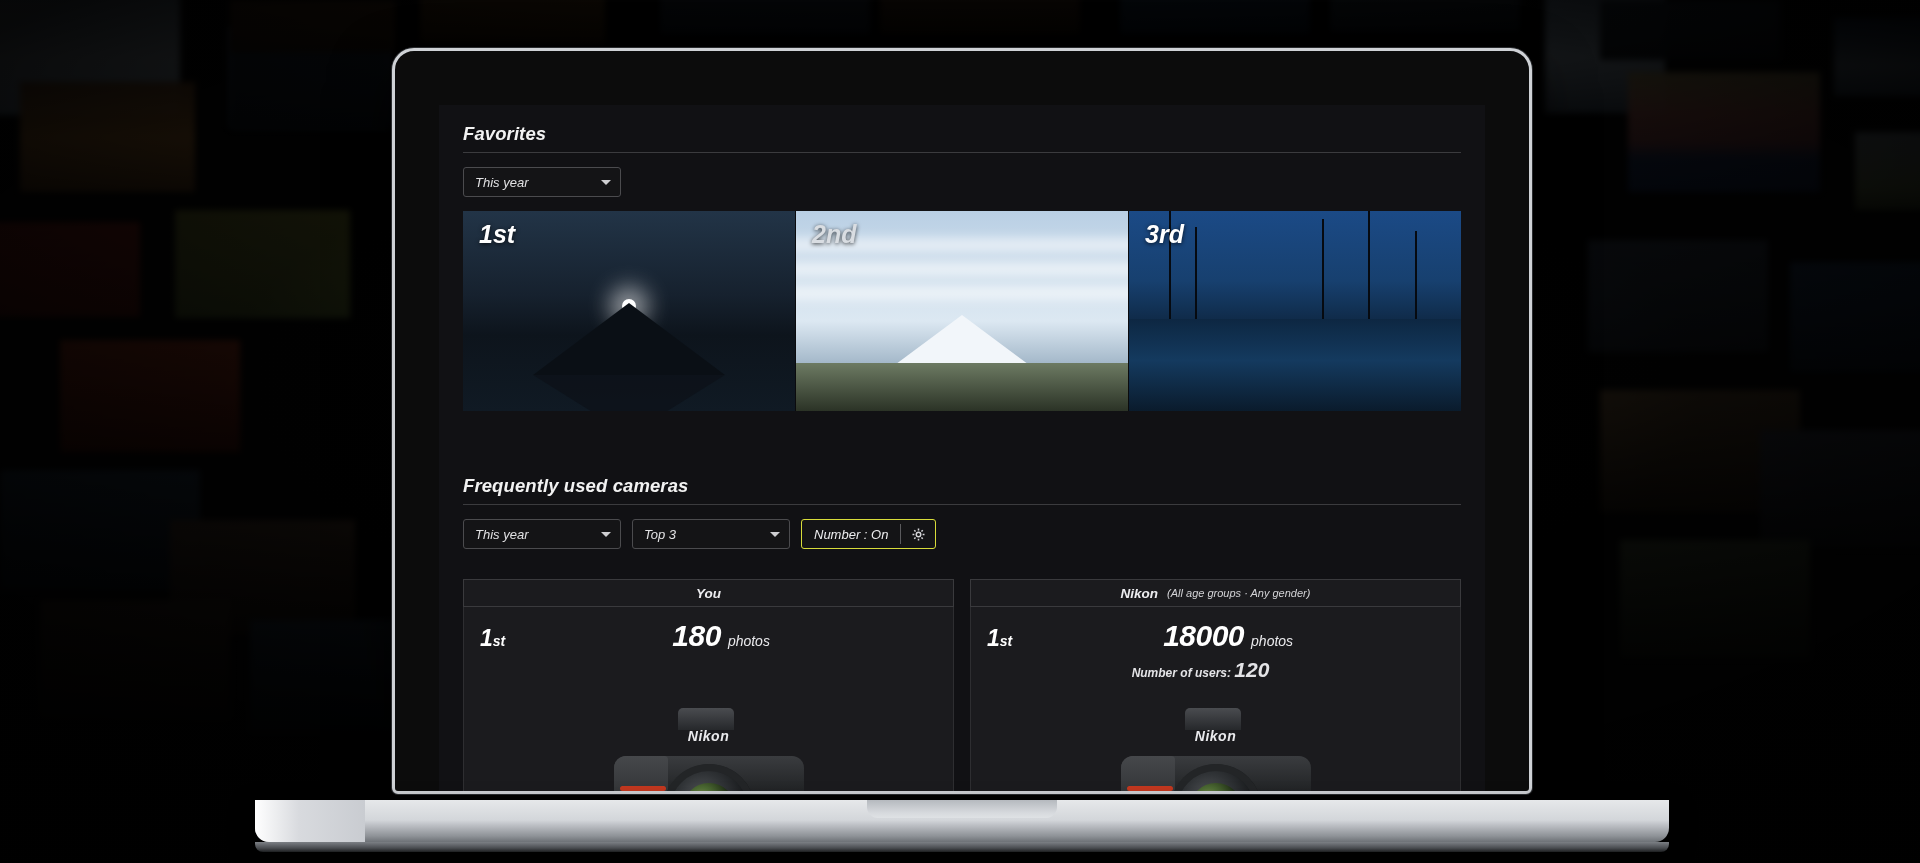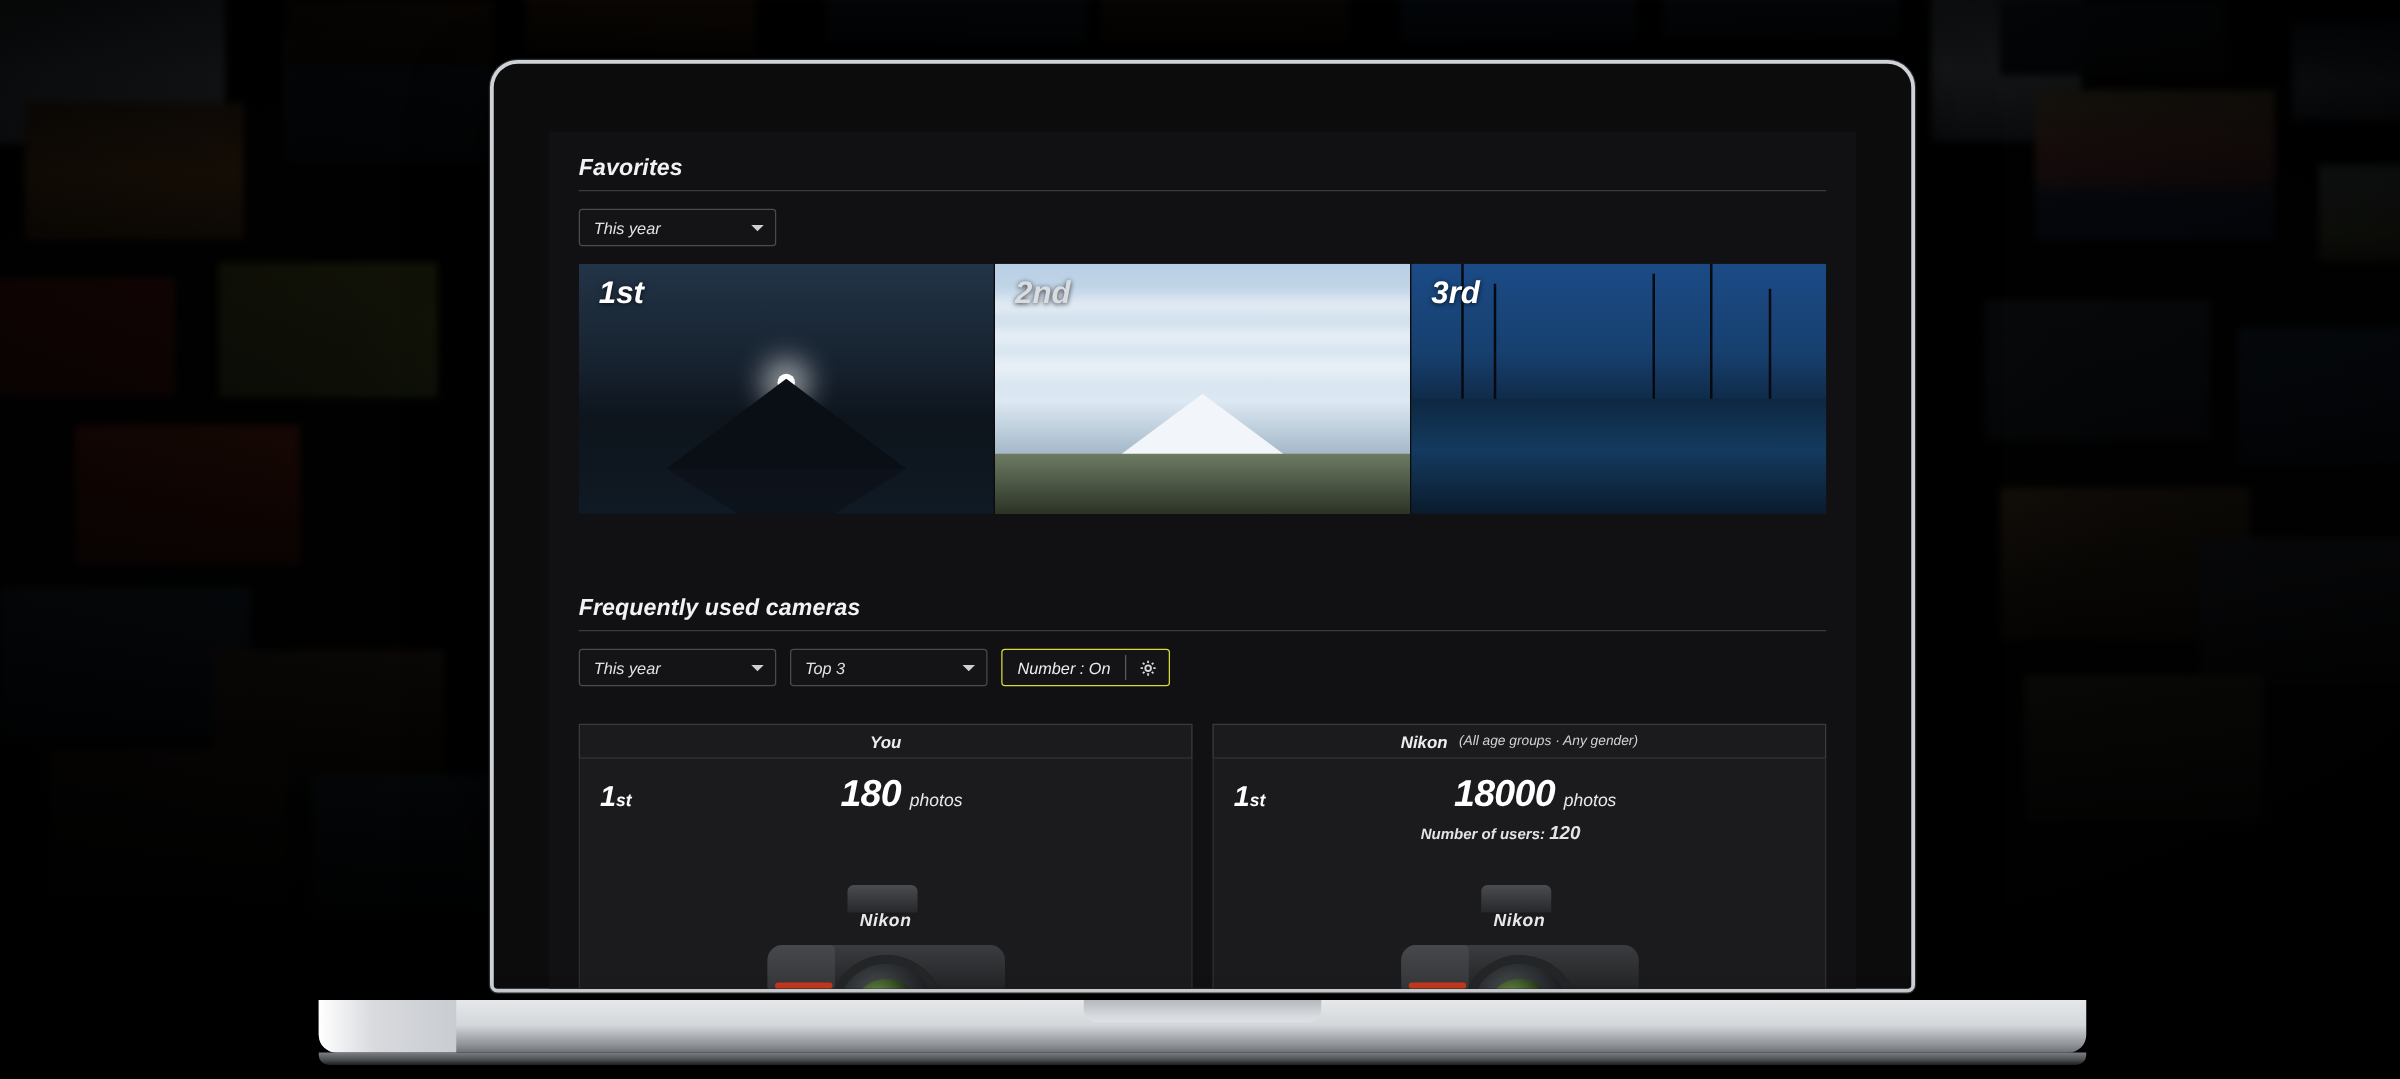--- a/index.html
+++ b/index.html
@@ -160,21 +160,21 @@
     background:#1b1b1e; border:1px solid #2e2e31; border-top:none;
     padding: 12px 16px 0 16px; position:relative; height:200px; overflow:hidden;
   }
   .statLine { display:flex; align-items:baseline; }
   .rankBadge { font-size:23px; font-weight:bold; color:#fff; }
   .rankBadge .sfx { font-size:14px; }
   .statMid { flex:1; text-align:center; }
   .bigNum { font-size:30px; font-weight:bold; color:#fff; letter-spacing:-.5px; }
   .unit { font-size:14px; color:#e9e9ec; margin-left:7px; }
   .subNote { text-align:center; font-size:12px; color:#e4e4e7; margin-top:5px; margin-right:30px; font-weight:bold;}
-  .subNote .v { font-size:15px; }
+  .subNote .v { font-size:21px; }
 
   
   .cam { position:absolute; left:50%; transform:translateX(-50%); bottom:-36px; width:190px; height:120px; }
   .camBody { position:absolute; left:0; bottom:0; width:190px; height:86px; border-radius:12px 12px 16px 16px;
     background: linear-gradient(180deg,#3a3c3f 0%,#222426 40%,#141618 100%); }
   .camTop { position:absolute; left:64px; top:-14px; width:56px; height:22px; border-radius:5px 5px 0 0;
     background: linear-gradient(180deg,#4a4c50,#26282b); }
   .camGrip { position:absolute; left:0; bottom:0; width:54px; height:86px; border-radius:12px 4px 14px 16px;
     background: linear-gradient(180deg,#46484b,#1a1c1e); }
   .redline { position:absolute; left:6px; top:30px; width:46px; height:5px; border-radius:3px; background:#c4381f; }

